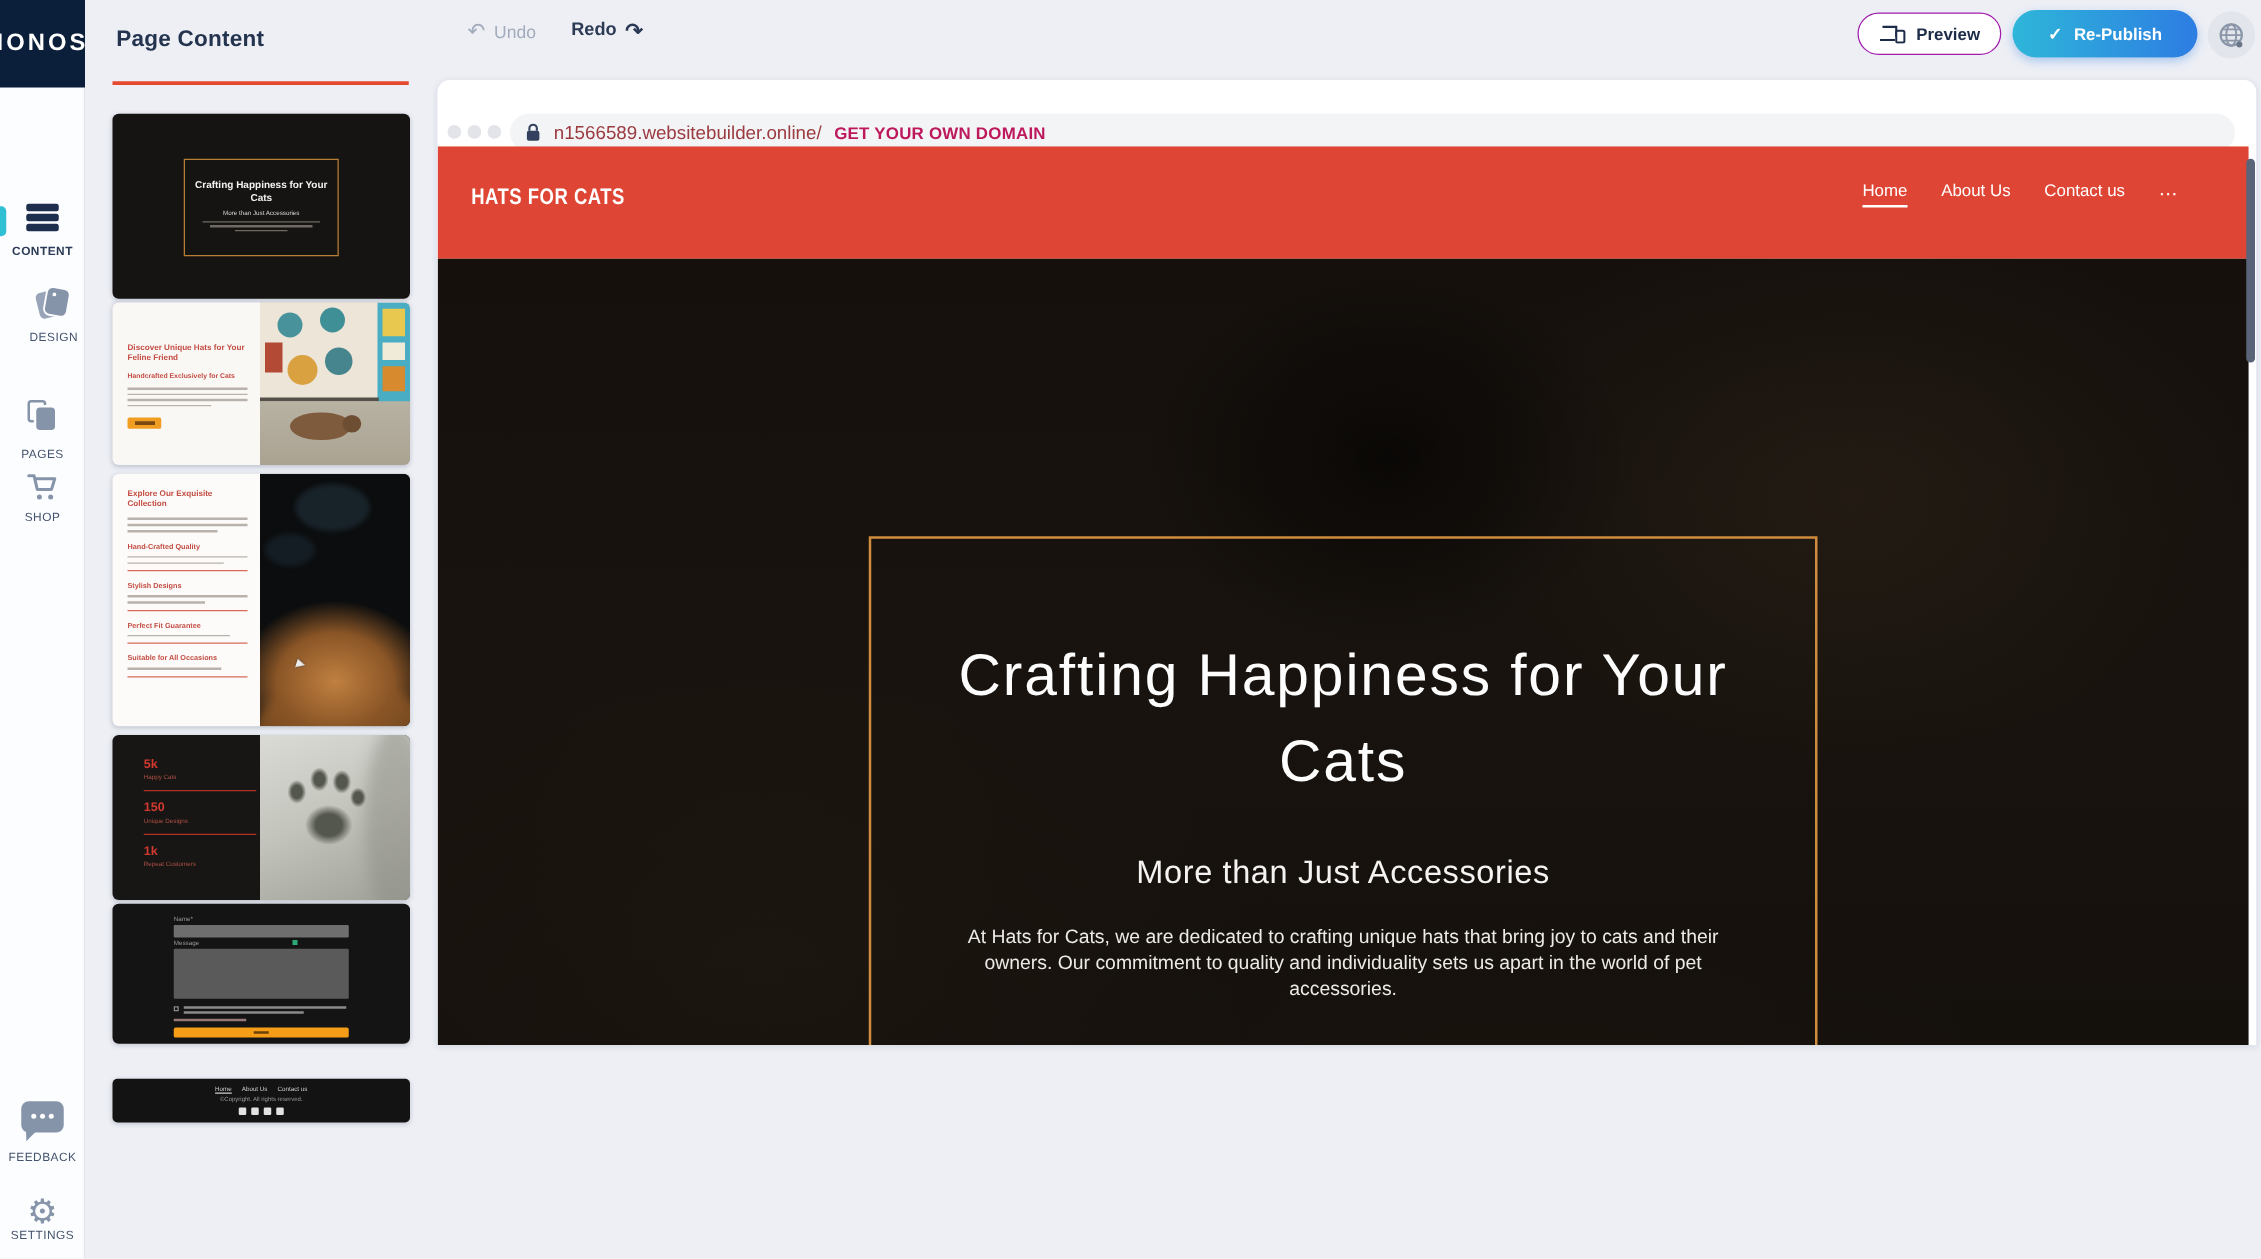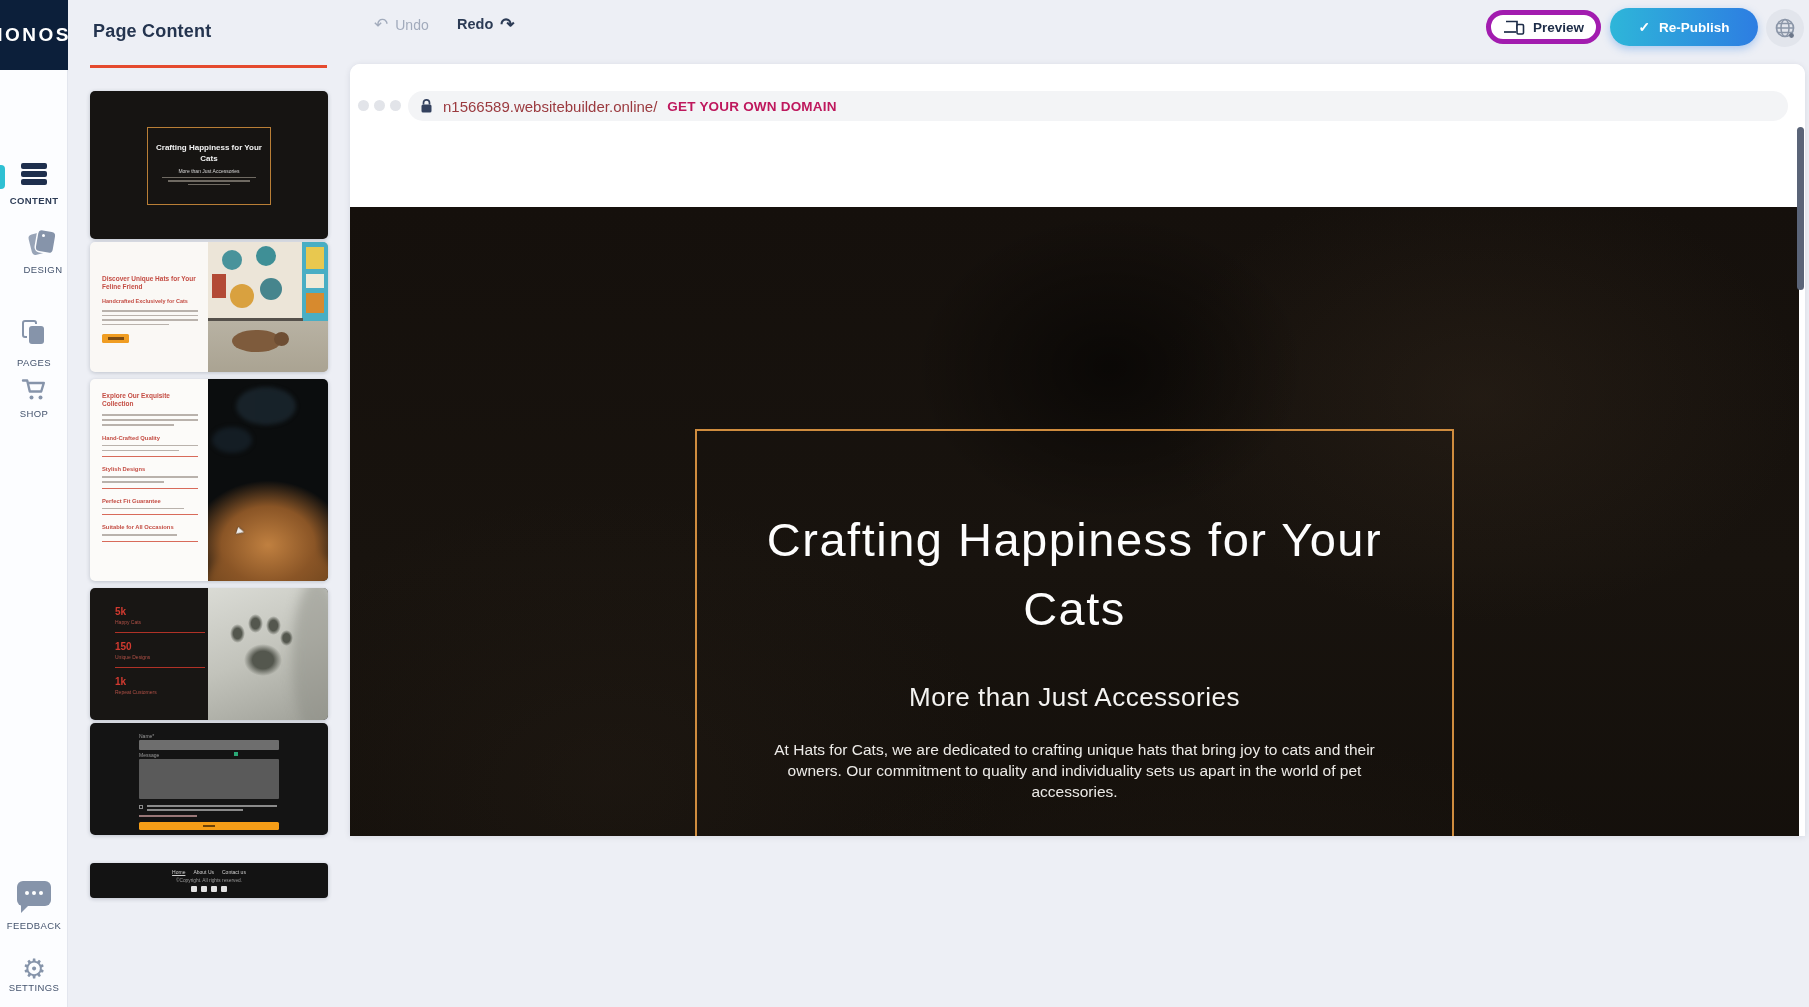--- a/index.html
+++ b/index.html
@@ -30,21 +30,21 @@
   .ic-bubble::after { content:""; position:absolute; left:4px; bottom:-7px; border:5px solid transparent; border-top-color:#8694aa; border-left-color:#8694aa; }
   .ic-bubble i { position:absolute; top:10px; width:4px; height:4px; border-radius:50%; background:#fff; }
   .ic-bubble i:nth-child(1){left:8px;} .ic-bubble i:nth-child(2){left:15px;} .ic-bubble i:nth-child(3){left:22px;}
   .ic-gear { font-size:27px; color:#8694aa; line-height:26px; }
 
   
   .undo-btn { position:absolute; left:374px; top:17px; display:flex; align-items:center; gap:7px; color:#a2abbc; font-size:14px; cursor:default; }
   .undo-btn .arr { font-size:17px; line-height:14px; }
   .redo-btn { position:absolute; left:457px; top:16px; display:flex; align-items:center; gap:7px; color:#2c3b55; font-size:14.5px; font-weight:bold; cursor:pointer; }
   .redo-btn .arr { font-size:17px; line-height:15px; font-weight:bold; }
-  .preview-btn { position:absolute; left:1486px; top:10px; width:115px; height:34px; background:#fff; border:5px solid #a21caf;
+  .preview-btn { position:absolute; left:1486px; top:10px; width:115px; height:34px; background:#fff; border:1px solid #a21caf;
     border-radius:17px; display:flex; align-items:center; justify-content:center; gap:8px; font-size:13.5px; font-weight:bold; color:#1d2c48; cursor:pointer; }
   .republish-btn { position:absolute; left:1610px; top:8px; width:148px; height:38px; border-radius:19px;
     background:linear-gradient(90deg,#2eb6d9,#2d7de2); display:flex; align-items:center; justify-content:center; gap:9px;
     color:#fff; font-size:13.5px; font-weight:bold; box-shadow:0 3px 8px rgba(45,125,226,.35); cursor:pointer; }
   .republish-btn .chk { font-size:14px; }
   .globe-btn { position:absolute; left:1766px; top:9px; width:38px; height:38px; border-radius:50%; background:#e2e5ec;
     display:flex; align-items:center; justify-content:center; cursor:pointer; }
 
   
   .panel-title { position:absolute; left:93px; top:21px; font-size:18px; font-weight:bold; color:#24344f; letter-spacing:.2px; }
@@ -382,20 +382,29 @@
         <svg width="13" height="16" viewBox="0 0 13 16">
           <rect x="1.5" y="6.5" width="10" height="8" rx="1.6" fill="#33415e"></rect>
           <path d="M3.5 6.5V4.8a3 3 0 0 1 6 0v1.7" fill="none" stroke="#33415e" stroke-width="1.7"></path>
         </svg>
         <span class="url-text">n1566589.websitebuilder.online/</span>
         <span class="domain-cta">GET YOUR OWN DOMAIN</span>
       </div>
     </div>
 
     <div class="site">
+      <div class="site-header">
+        <div class="brand">HATS FOR CATS</div>
+        <div class="site-nav">
+          <span class="nav-it on">Home</span>
+          <span class="nav-it">About Us</span>
+          <span class="nav-it">Contact us</span>
+          <span class="nav-more">⋯</span>
+        </div>
+      </div>
 
       <div class="hero">
         <div class="hero-box">
           <div class="hero-title">Crafting Happiness for Your Cats</div>
           <div class="hero-sub">More than Just Accessories</div>
           <div class="hero-body">At Hats for Cats, we are dedicated to crafting unique hats that bring joy to cats and their owners. Our commitment to quality and individuality sets us apart in the world of pet accessories.</div>
         </div>
       </div>
 
       <div class="bottom-sliver"></div>

